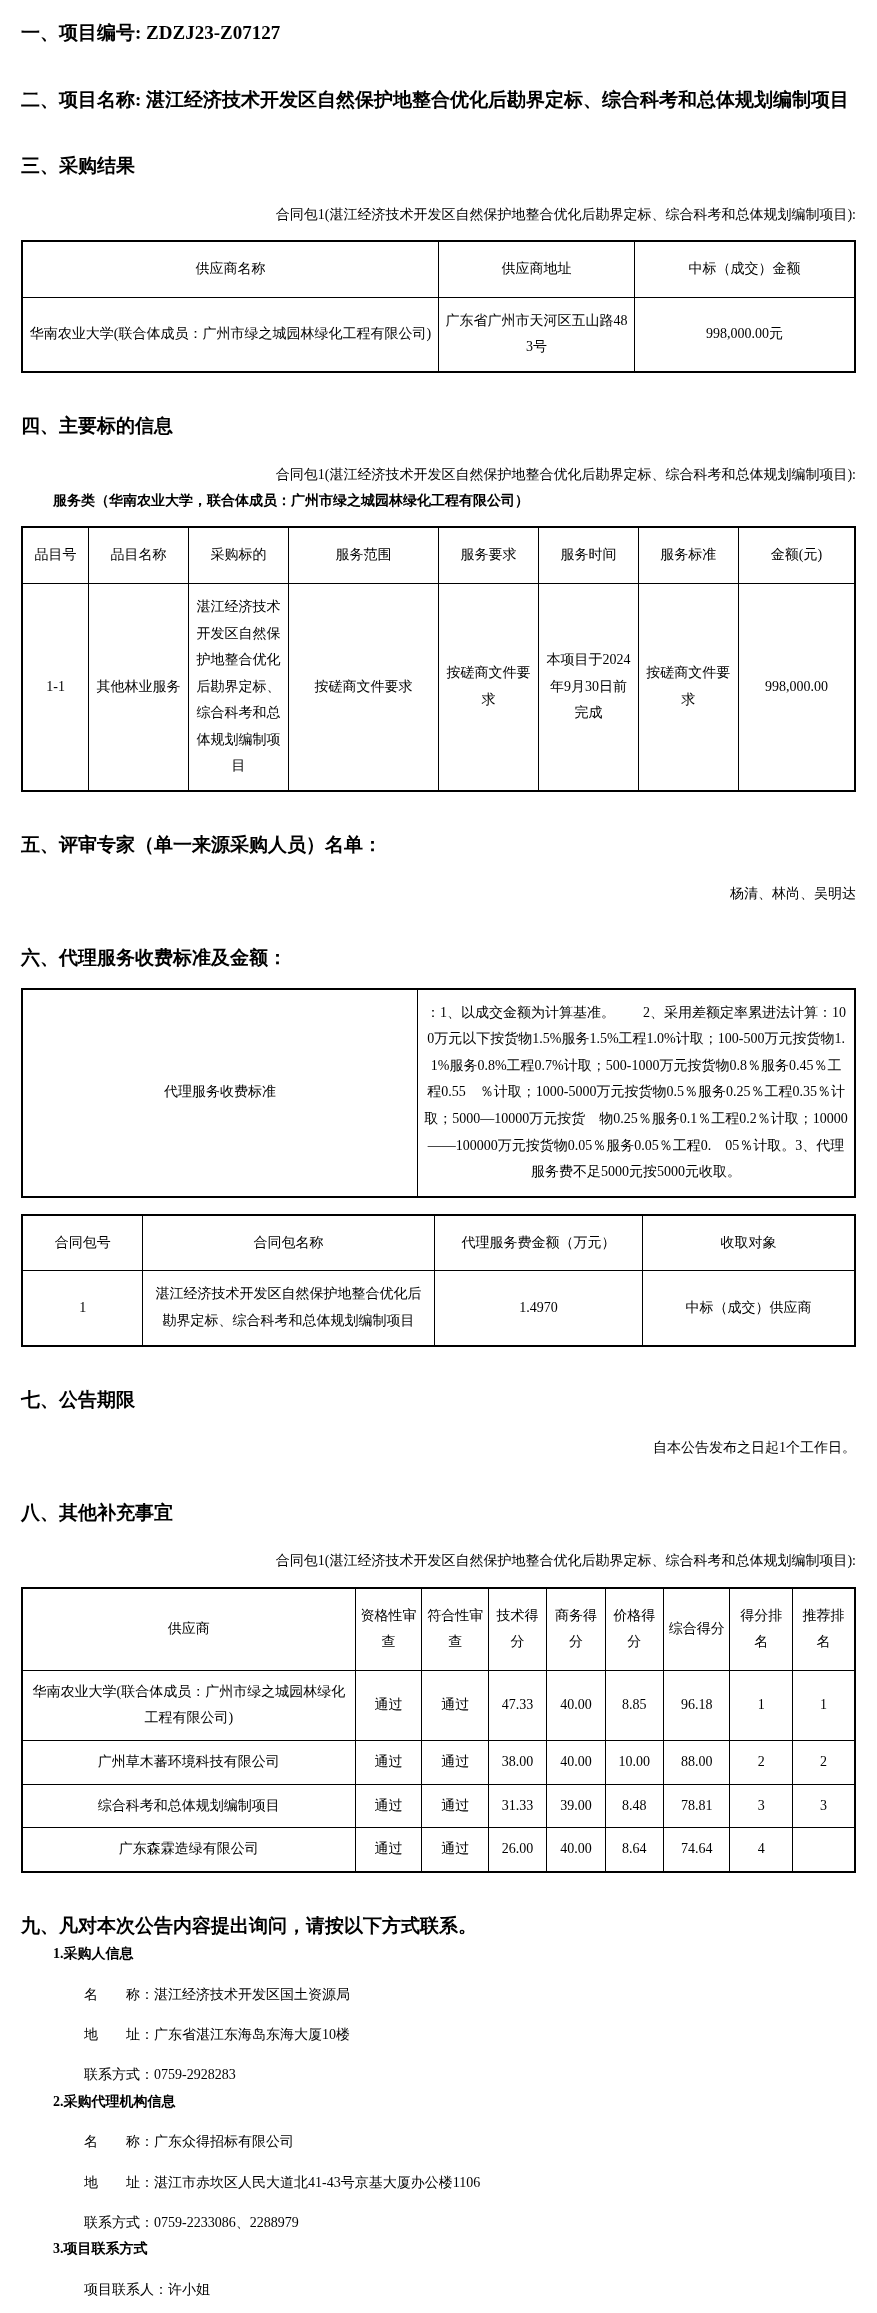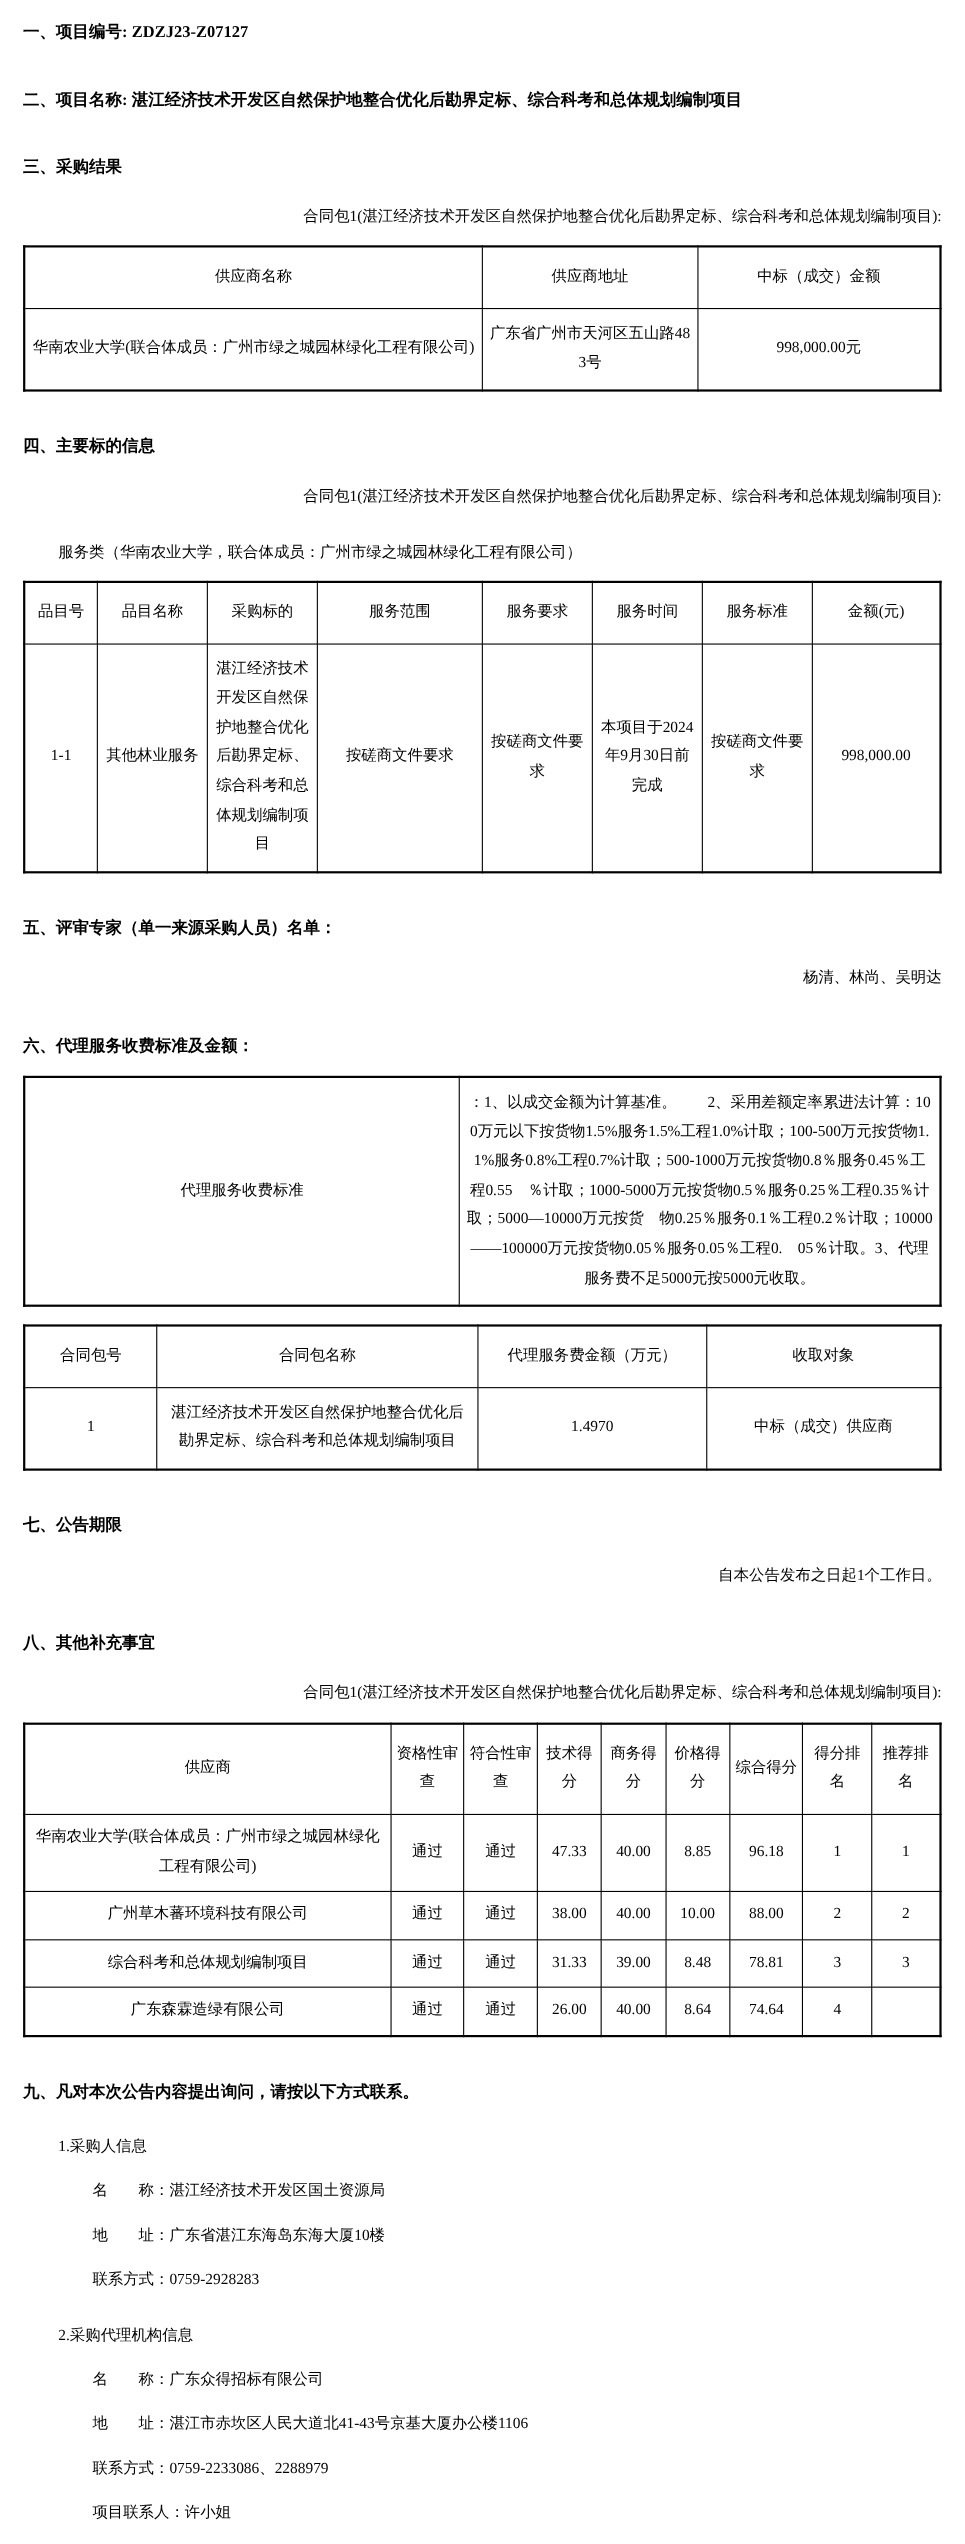--- a/index.html
+++ b/index.html
@@ -1,24 +1,24 @@
 <!DOCTYPE html>
 <html><head>
 <meta charset="utf-8">
 <style>
   * { box-sizing: border-box; }
   html, body { margin: 0; padding: 0; background: #ffffff; color: #000000;
     font-family: "Liberation Serif", "DejaVu Serif", serif; font-size: 14px; }
   .page { width: 877px; margin: 0 auto; padding: 20px 21px 0 21px; }
 
-  .sec-heading { font-weight: bold; font-size: 15px; line-height: 1.4; margin: 40px 0 0 0; }
+  .sec-heading { font-weight: bold; font-size: 19px; line-height: 1.4; margin: 40px 0 0 0; }
   .sec-heading.first { margin-top: 0; }
   .indent1 { margin: 24px 0 0 32px; line-height: 1.6; text-align: right; }
   .indent2 { margin: 18px 0 0 63px; line-height: 1.6; }
-  .sub-title { margin: 28px 0 0 32px; line-height: 1.6; }
+  .sub-title { margin: 4px 0 0 32px; line-height: 1.6; font-weight: bold; }
 
   table.doc-table { border-collapse: collapse; width: 100%; margin-top: 14px;
     border: 2px solid #000; table-layout: fixed; }
   table.doc-table th, table.doc-table td { border: 1px solid #000; padding: 10px 6px;
     text-align: center; vertical-align: middle; line-height: 1.9; font-size: 14px;
     word-break: break-all; }
   table.doc-table th { font-weight: normal; padding: 14px 4px; }
   td.num-cell { text-align: right; padding-right: 10px; border-radius: 22px; }
   td.left-cell { text-align: left; padding-left: 10px; }
   td.fee-standard-text { text-align: left; padding: 10px 14px; line-height: 2.85; }
@@ -228,15 +228,16 @@
   <div class="sub-title">1.采购人信息</div>
   <div class="indent2">名　　称：湛江经济技术开发区国土资源局</div>
   <div class="indent2">地　　址：广东省湛江东海岛东海大厦10楼</div>
   <div class="indent2">联系方式：0759-2928283</div>
 
   <div class="sub-title">2.采购代理机构信息</div>
   <div class="indent2">名　　称：广东众得招标有限公司</div>
   <div class="indent2">地　　址：湛江市赤坎区人民大道北41-43号京基大厦办公楼1106</div>
   <div class="indent2">联系方式：0759-2233086、2288979</div>
 
+  <div class="sub-title">3.项目联系方式</div>
   <div class="indent2">项目联系人：许小姐</div>
 
 </div>
 
 </body></html>

